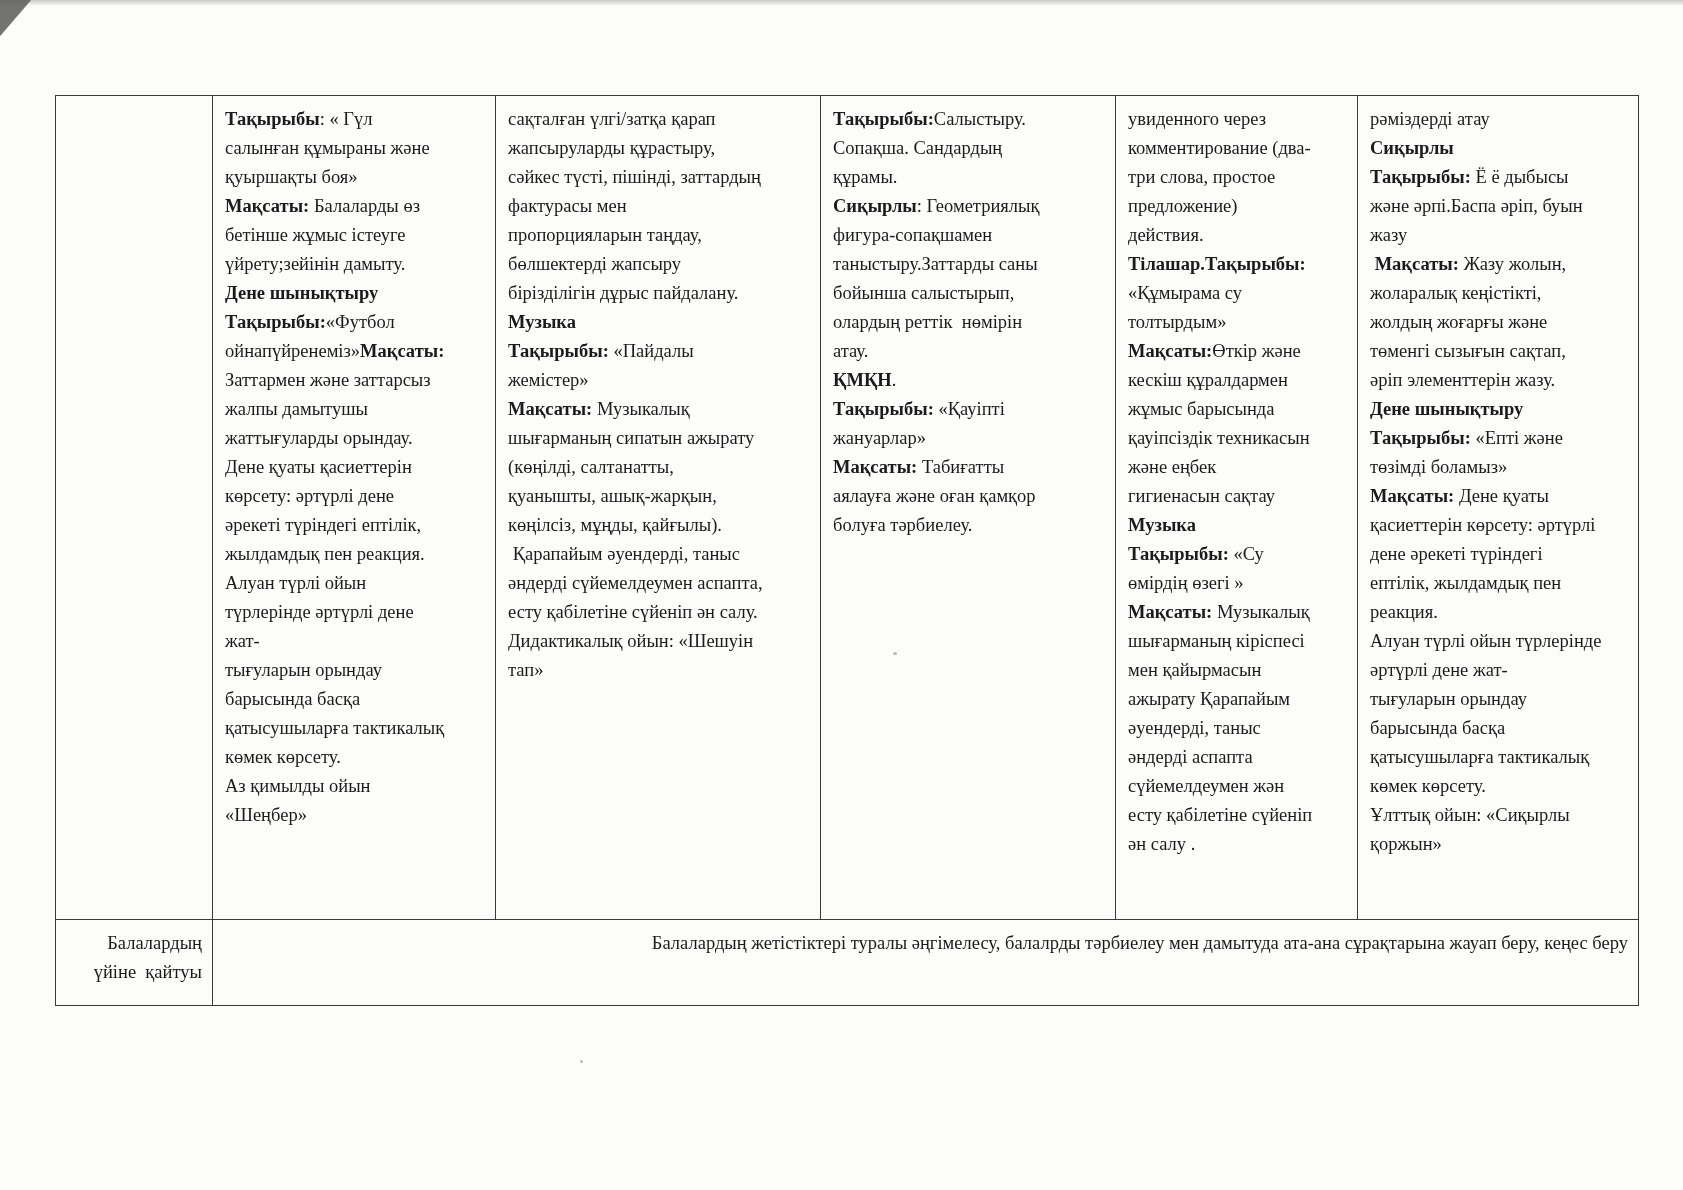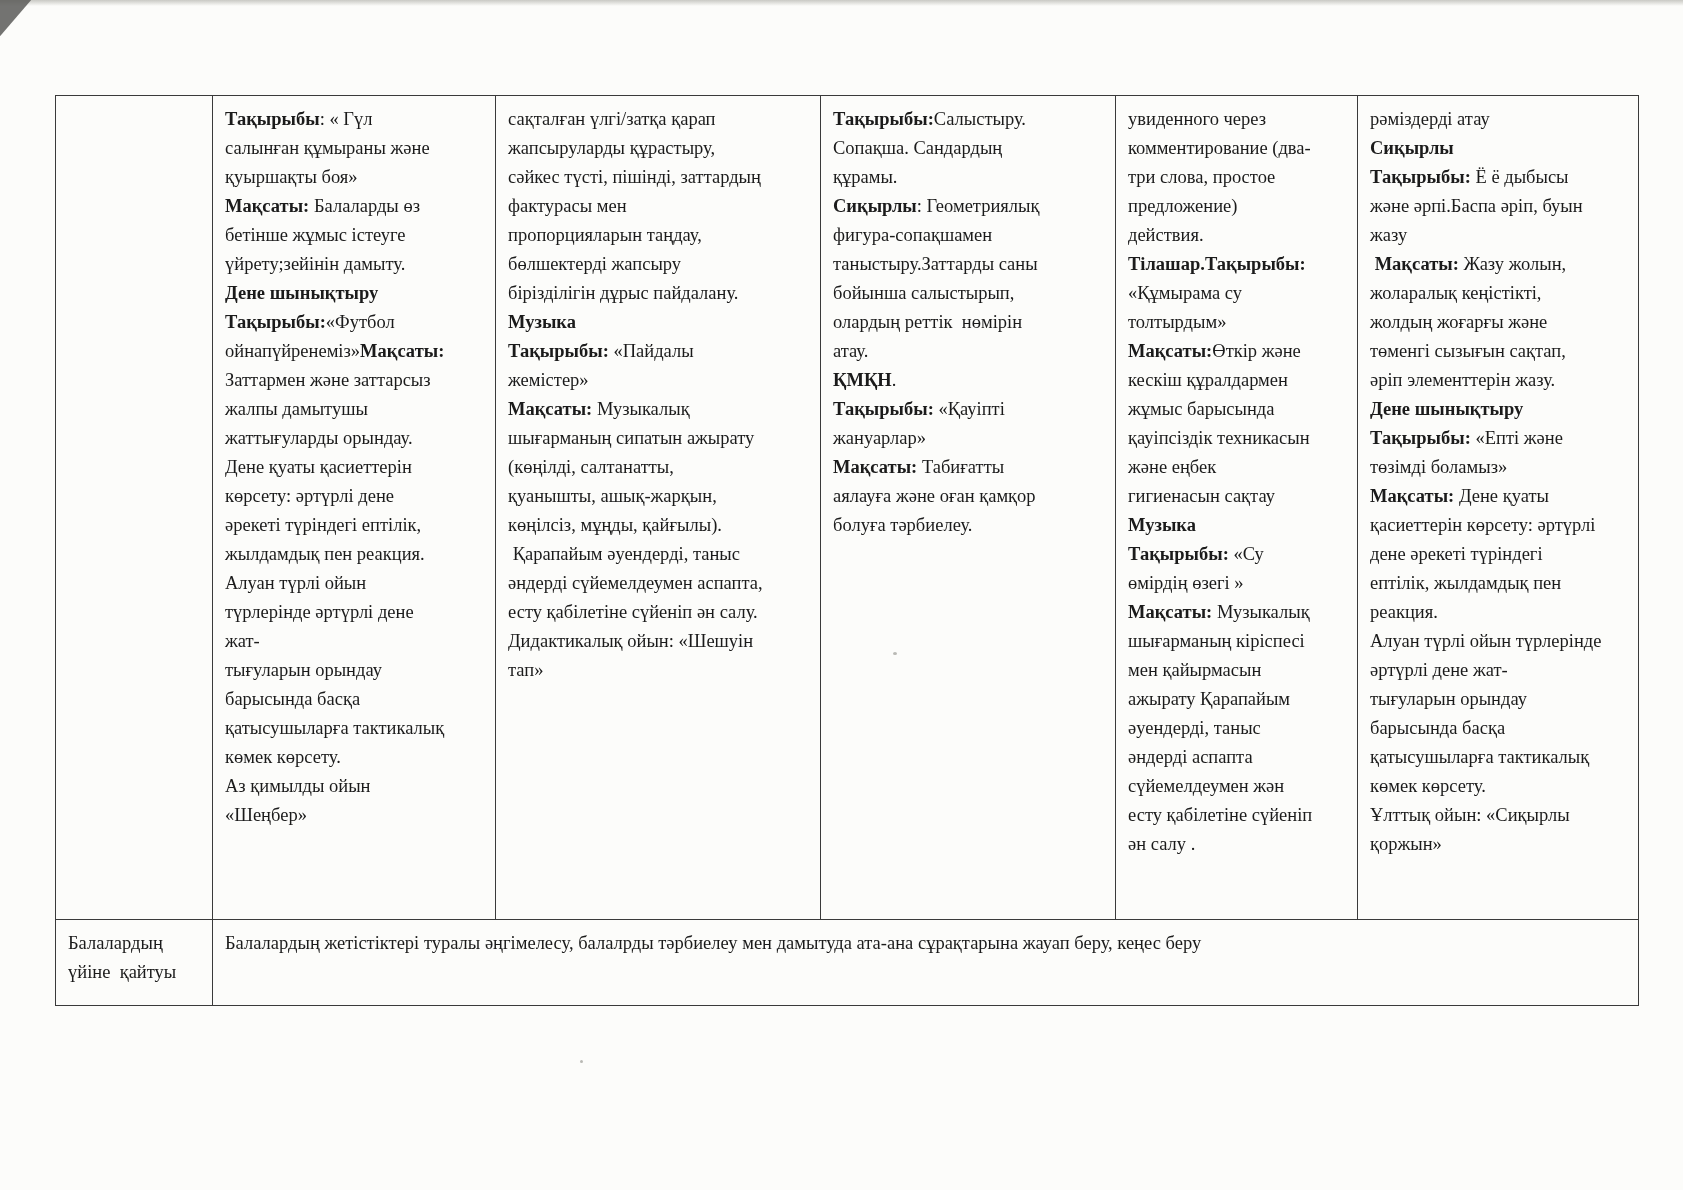--- a/index.html
+++ b/index.html
@@ -34,21 +34,21 @@
     border:1.6px solid #3a3a3a;
     vertical-align:top;
     padding:9px 10px 8px 12px;
     font-size:18.5px;
     line-height:29px;
     white-space:pre-wrap;
     overflow:hidden;
   }
   .main-row td { height:806px; }
   .doc-table b { font-weight:bold; }
-  .footer-row td { height:68px; }
+  .footer-row td { height:68px;text-align:right; }
   .footer-label {
     line-height:38px;
     font-size:19px;
     padding-top:10px;
   }
   .footer-text {
     font-size:19px;
     padding-top:13px;
     padding-left:16px;
   }

